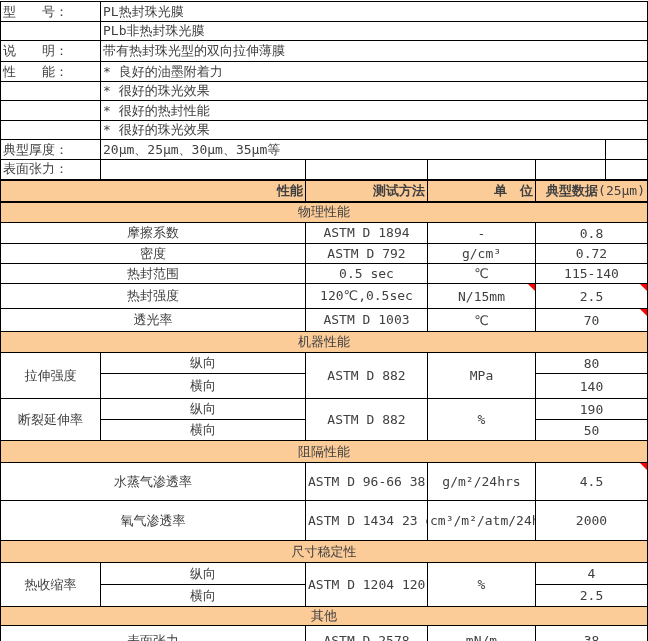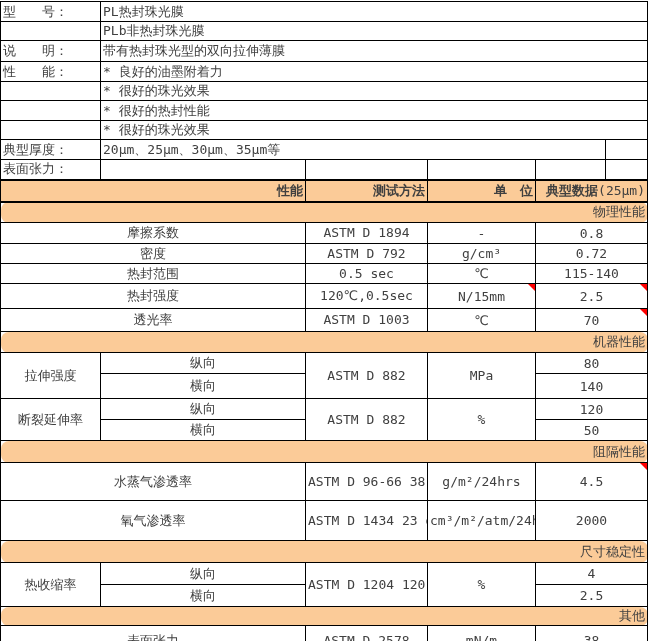--- a/index.html
+++ b/index.html
@@ -20,21 +20,21 @@
   td.info-label{font-weight:bold;text-align:left;padding-left:6px;font-size:13px;}
   td.info-value{text-align:left;padding-left:8px;font-size:13px;margin-left:32px;}
   
   tr.head-row th{
     background:var(--sec);border-top:2px solid #000;border-bottom:2px solid #000;
     font-weight:bold;font-size:13px;text-align:right;margin-top:35px;
   }
   tr.head-row .note{font-weight:normal;font-size:13px;}
   
   td.section-bar{
-    background:var(--sec);font-weight:bold;text-align:right;padding-left:3px;font-size:13px;border-radius:8px;
+    background:var(--sec);font-weight:bold;text-align:center;padding-left:3px;font-size:13px;
   }
   
   td.prop{text-align:center;}
   td.dir{text-align:center;}
   td.method{text-align:center;font-size:12px;white-space:pre-line;line-height:1.35;}
   td.unit{text-align:center;font-size:12px;}
   td.value{text-align:center;font-size:12px;}
   td.vb{vertical-align:bottom;padding-bottom:3px;}
   td.rel{position:relative;}
   .flag{
@@ -152,21 +152,21 @@
   </tr>
   <tr style="height:25px">
     <td class="dir">横向</td>
     <td class="value" colspan="2">140</td>
   </tr>
   <tr style="height:21px">
     <td class="prop" rowspan="2">断裂延伸率</td>
     <td class="dir">纵向</td>
     <td class="method vb" rowspan="2">ASTM D 882</td>
     <td class="unit vb" rowspan="2">%</td>
-    <td class="value" colspan="2">120</td>
+    <td class="value" colspan="2">190</td>
   </tr>
   <tr style="height:21px">
     <td class="dir">横向</td>
     <td class="value" colspan="2">50</td>
   </tr>
 
   <tr style="height:22px">
     <td class="section-bar" colspan="6">阻隔性能</td>
   </tr>
   <tr style="height:38px">

